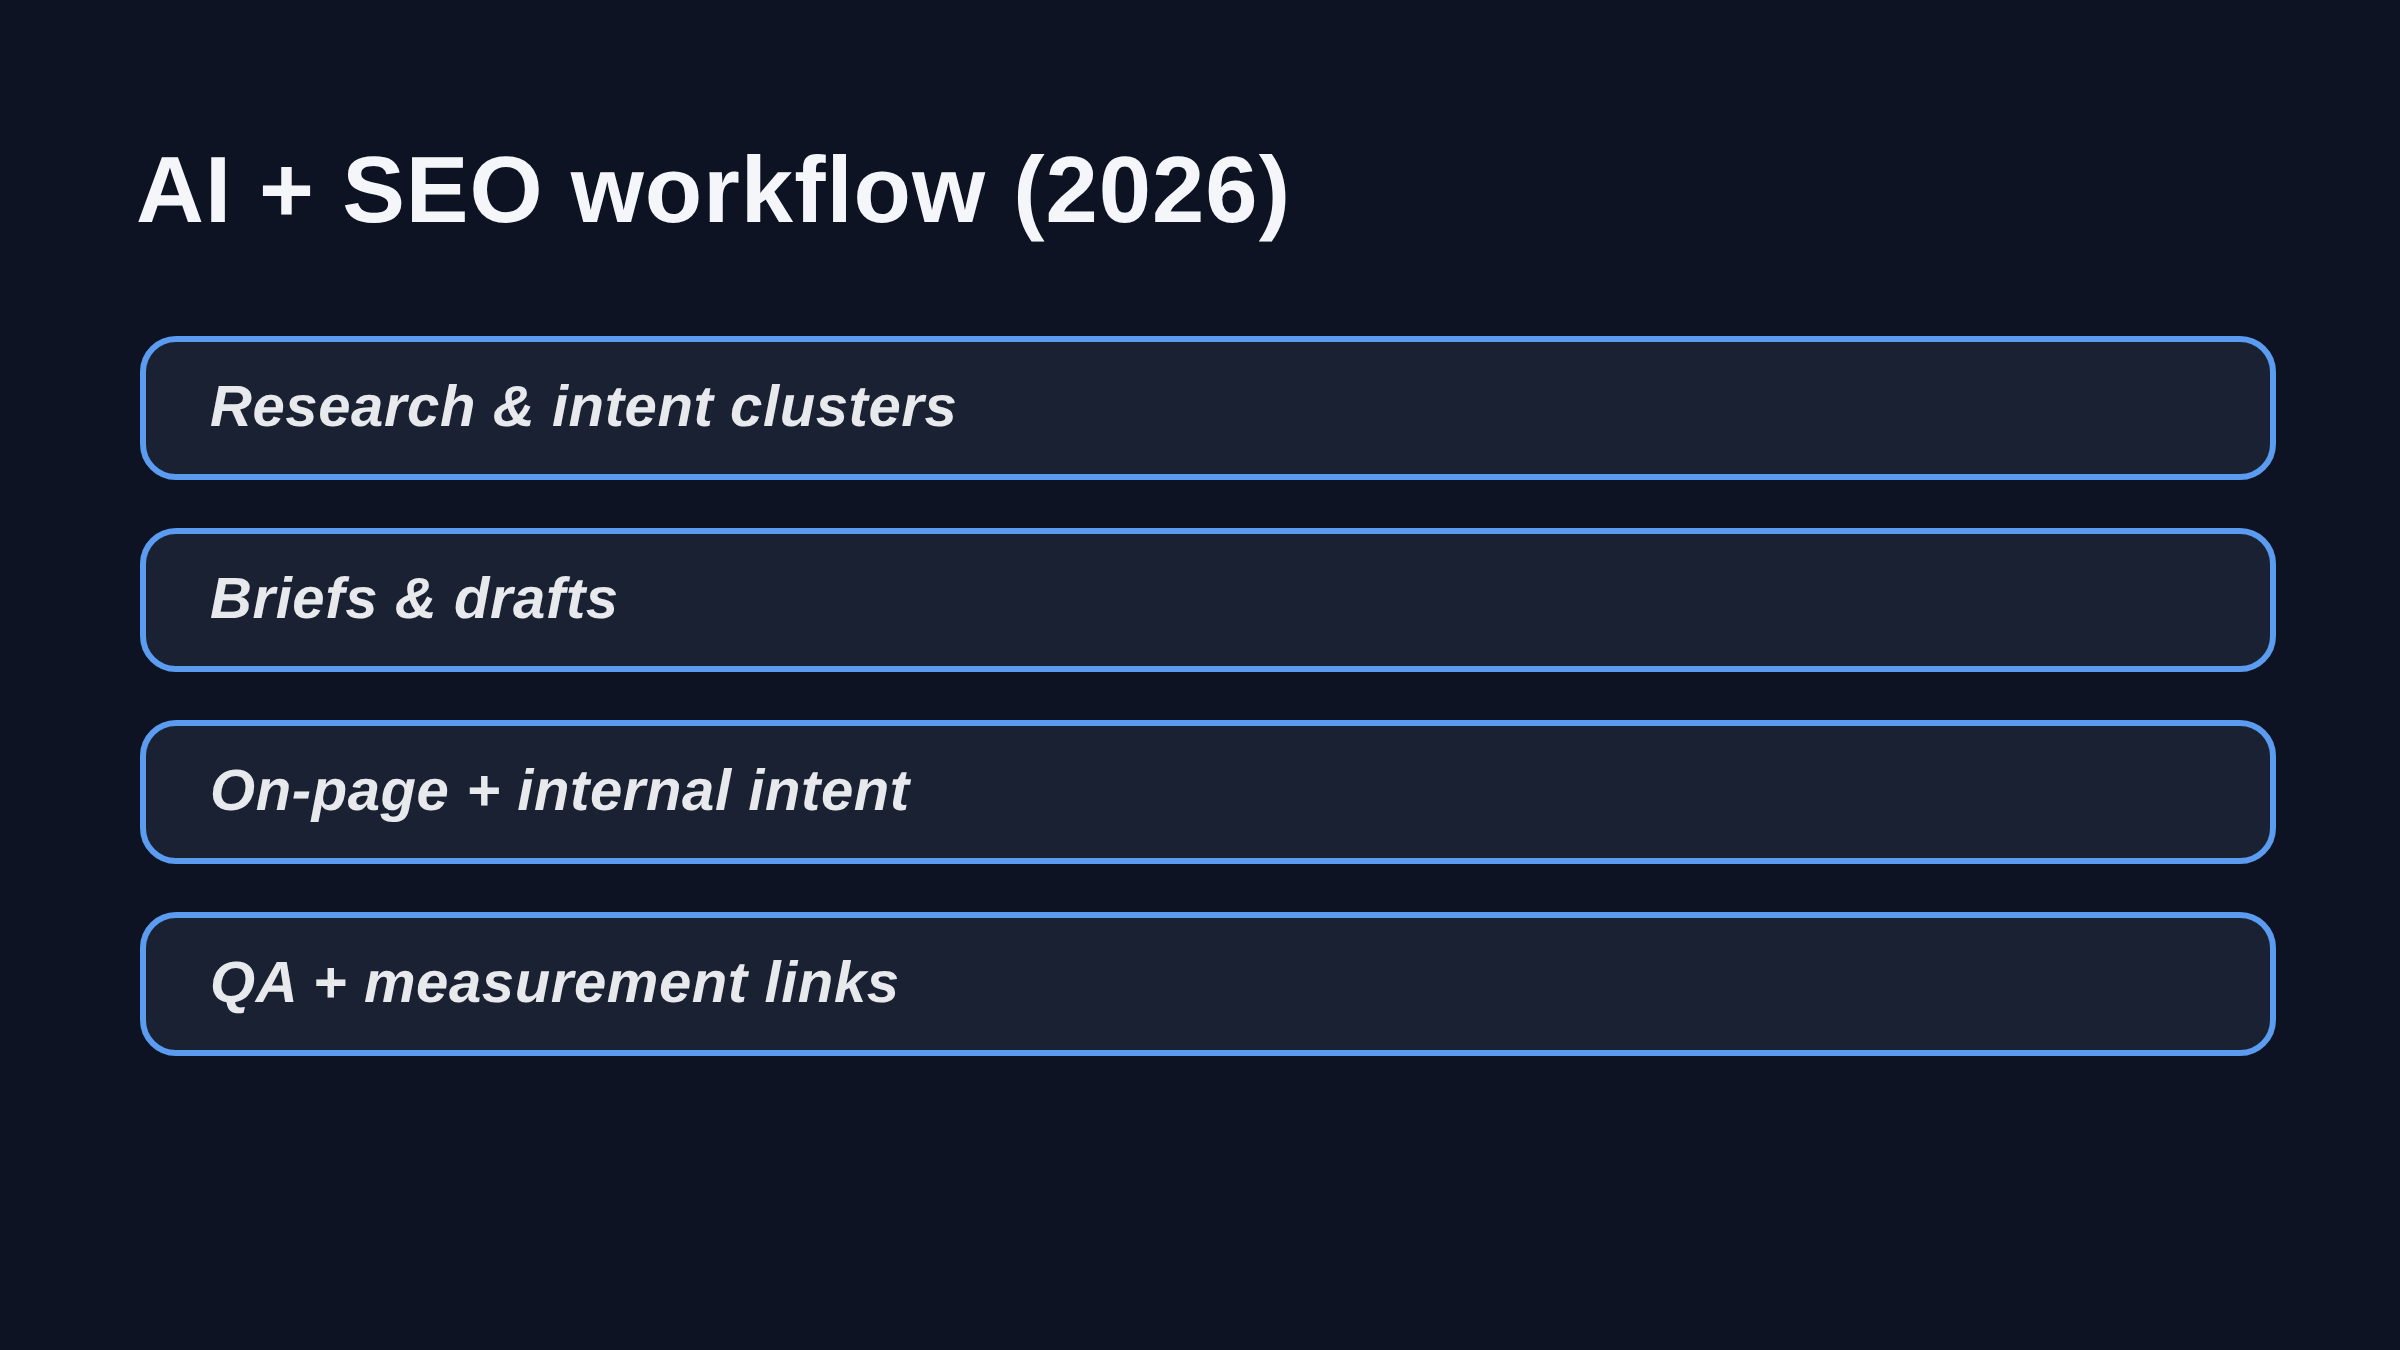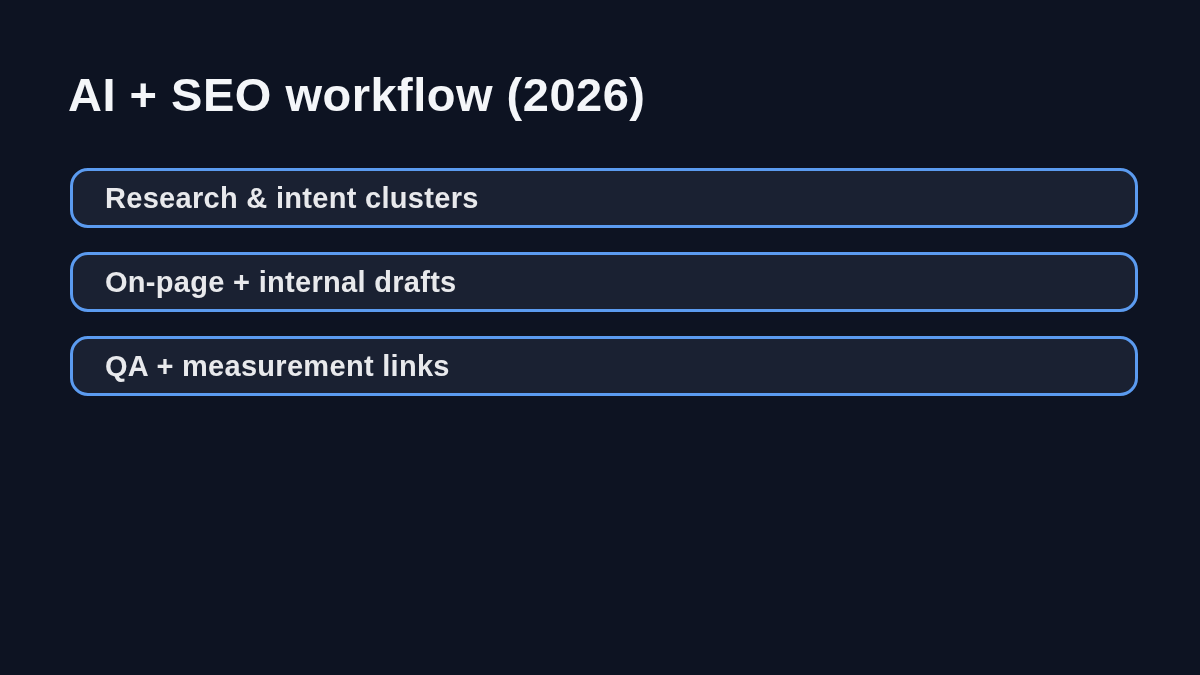--- a/index.html
+++ b/index.html
@@ -40,27 +40,28 @@
   .steps {
     position: absolute;
     left: 62px;
     top: 160px;
     width: 1076px;
     display: flex;
     flex-direction: column;
     gap: 24px;
   }
   .step {
-    height: 60px;
+    height: 72px;
     background: var(--box-fill);
     border: 3px solid var(--box-border);
     border-radius: 18px;
     display: flex;
     align-items: center;
     padding-left: 28px;
+    font-style: italic;
   }
   .step-label {
     font-size: 29px;
     font-weight: bold;
     color: var(--box-text);
     letter-spacing: 0.3px;
   }
   .slide-footer {
     position: absolute;
     left: 60px;
@@ -76,23 +77,26 @@
 <div class="slide">
 
   <h1 class="slide-title">AI + SEO workflow (2026)</h1>
 
   <div class="steps">
 
     <div class="step">
       <span class="step-label">Research &amp; intent clusters</span>
     </div>
 
+    <div class="step">
+      <span class="step-label">Briefs &amp; drafts</span>
+    </div>
 
     <div class="step">
-      <span class="step-label">On-page + internal drafts</span>
+      <span class="step-label">On-page + internal intent</span>
     </div>
 
     <div class="step">
       <span class="step-label">QA + measurement links</span>
     </div>
 
   </div>
 
 
 </div>

